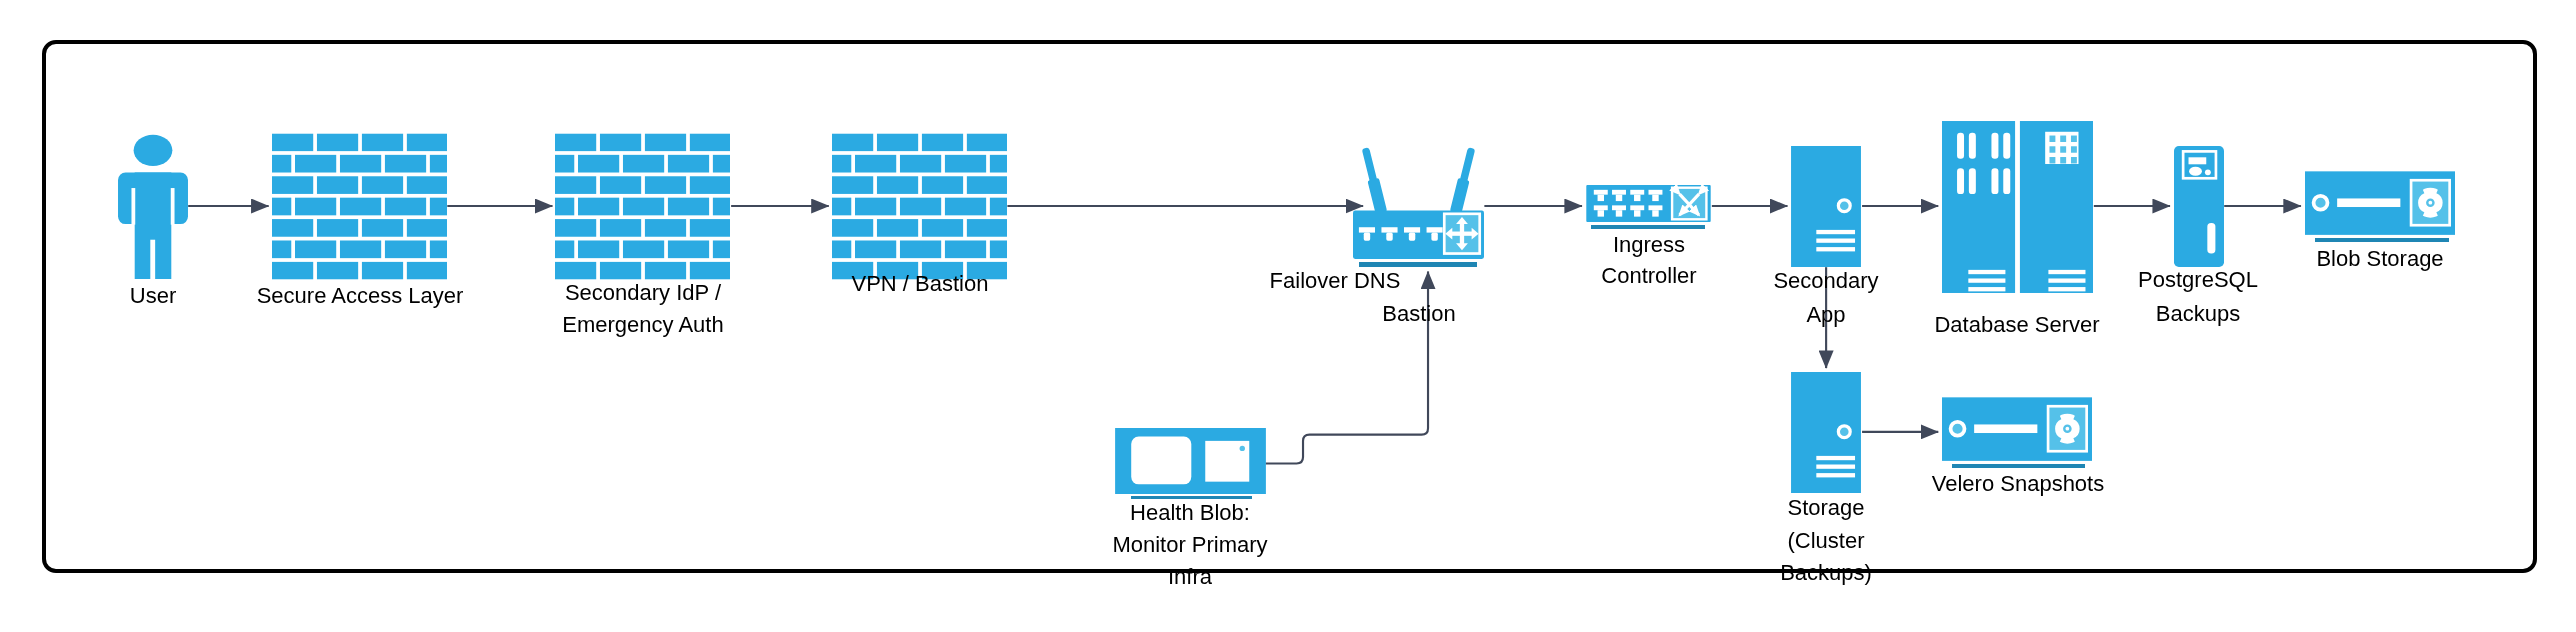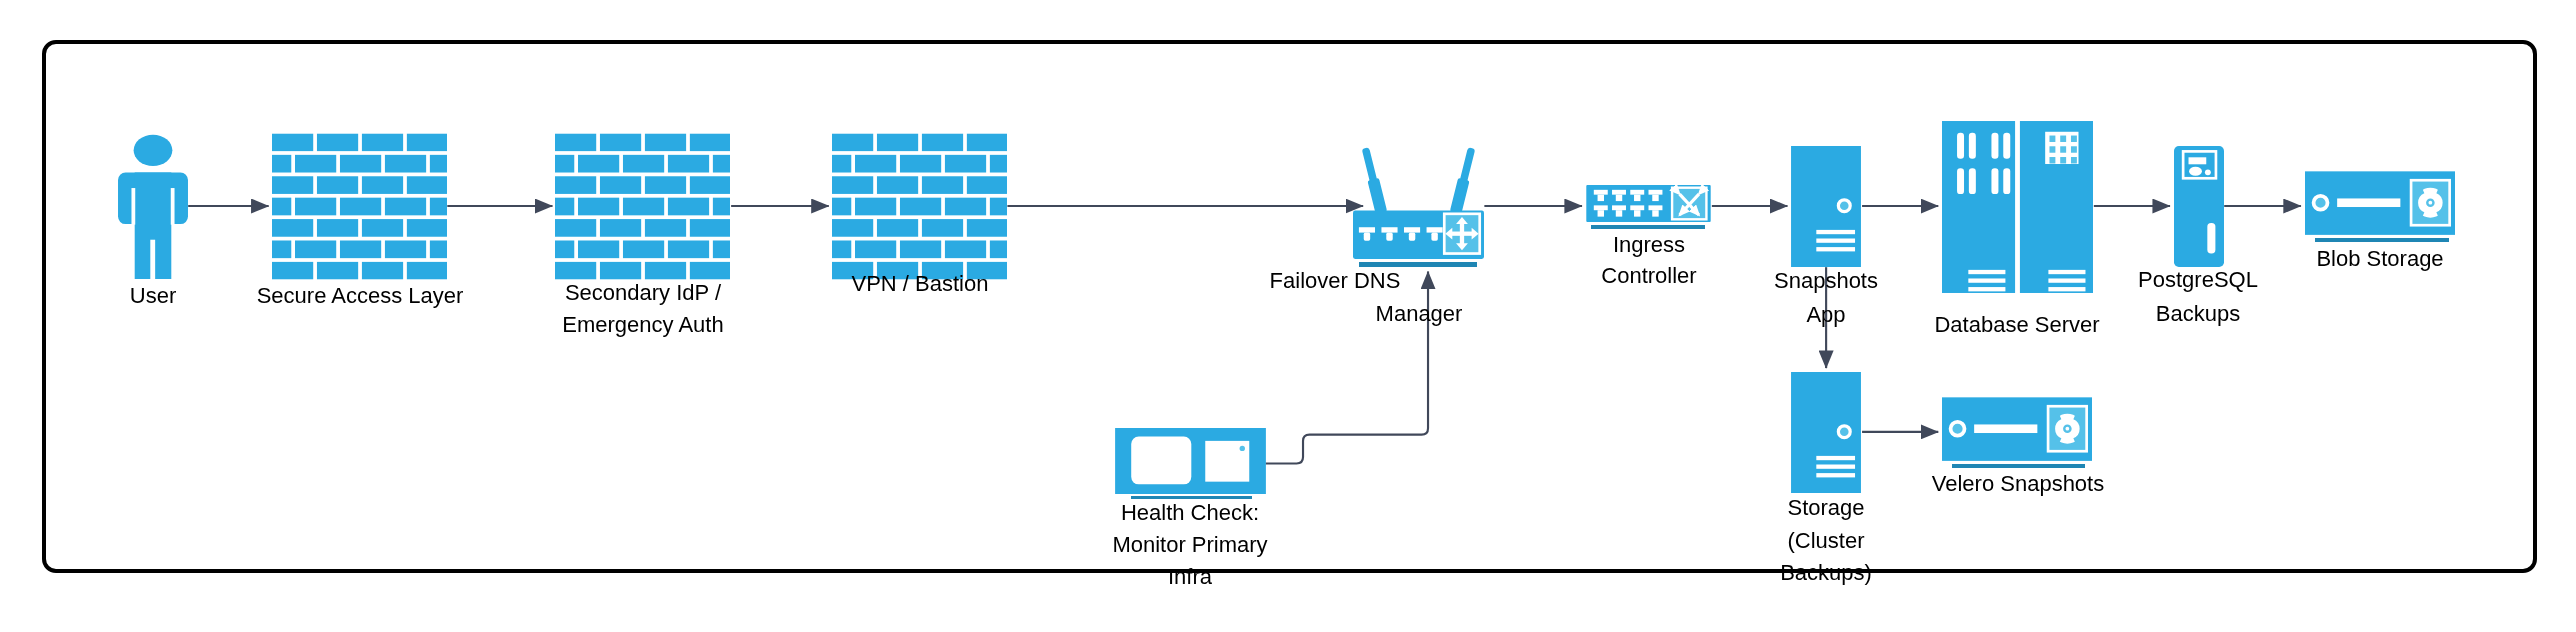--- a/index.html
+++ b/index.html
@@ -271,30 +271,30 @@
       <use href="#sym-storage"></use>
     </svg>
   <div class="bar" style="left:1952px;top:464px;width:133px;height:3.8px"></div>
 
   <div class="lbl" style="left:153px;top:283px">User</div>
   <div class="lbl" style="left:360px;top:283px">Secure Access Layer</div>
   <div class="lbl" style="left:643px;top:280px">Secondary IdP /</div>
   <div class="lbl" style="left:643px;top:312px">Emergency Auth</div>
   <div class="lbl" style="left:920px;top:271px">VPN / Bastion</div>
   <div class="lbl" style="left:1335px;top:268px">Failover DNS</div>
-  <div class="lbl" style="left:1419px;top:301px">Manager</div>
+  <div class="lbl" style="left:1419px;top:301px">Bastion</div>
   <div class="lbl" style="left:1649px;top:232px">Ingress</div>
   <div class="lbl" style="left:1649px;top:263px">Controller</div>
-  <div class="lbl" style="left:1826px;top:268px">Snapshots</div>
+  <div class="lbl" style="left:1826px;top:268px">Secondary</div>
   <div class="lbl" style="left:1826px;top:302px">App</div>
   <div class="lbl" style="left:2017px;top:312px">Database Server</div>
   <div class="lbl" style="left:2198px;top:267px">PostgreSQL</div>
   <div class="lbl" style="left:2198px;top:301px">Backups</div>
   <div class="lbl" style="left:2380px;top:246px">Blob Storage</div>
-  <div class="lbl" style="left:1190px;top:500px">Health Check:</div>
+  <div class="lbl" style="left:1190px;top:500px">Health Blob:</div>
   <div class="lbl" style="left:1190px;top:532px">Monitor Primary</div>
   <div class="lbl" style="left:1190px;top:564px">Infra</div>
   <div class="lbl" style="left:1826px;top:495px">Storage</div>
   <div class="lbl" style="left:1826px;top:528px">(Cluster</div>
   <div class="lbl" style="left:1826px;top:560px">Backups)</div>
   <div class="lbl" style="left:2018px;top:471px">Velero Snapshots</div>
 
   <div class="frame"></div>
 </div>
 

